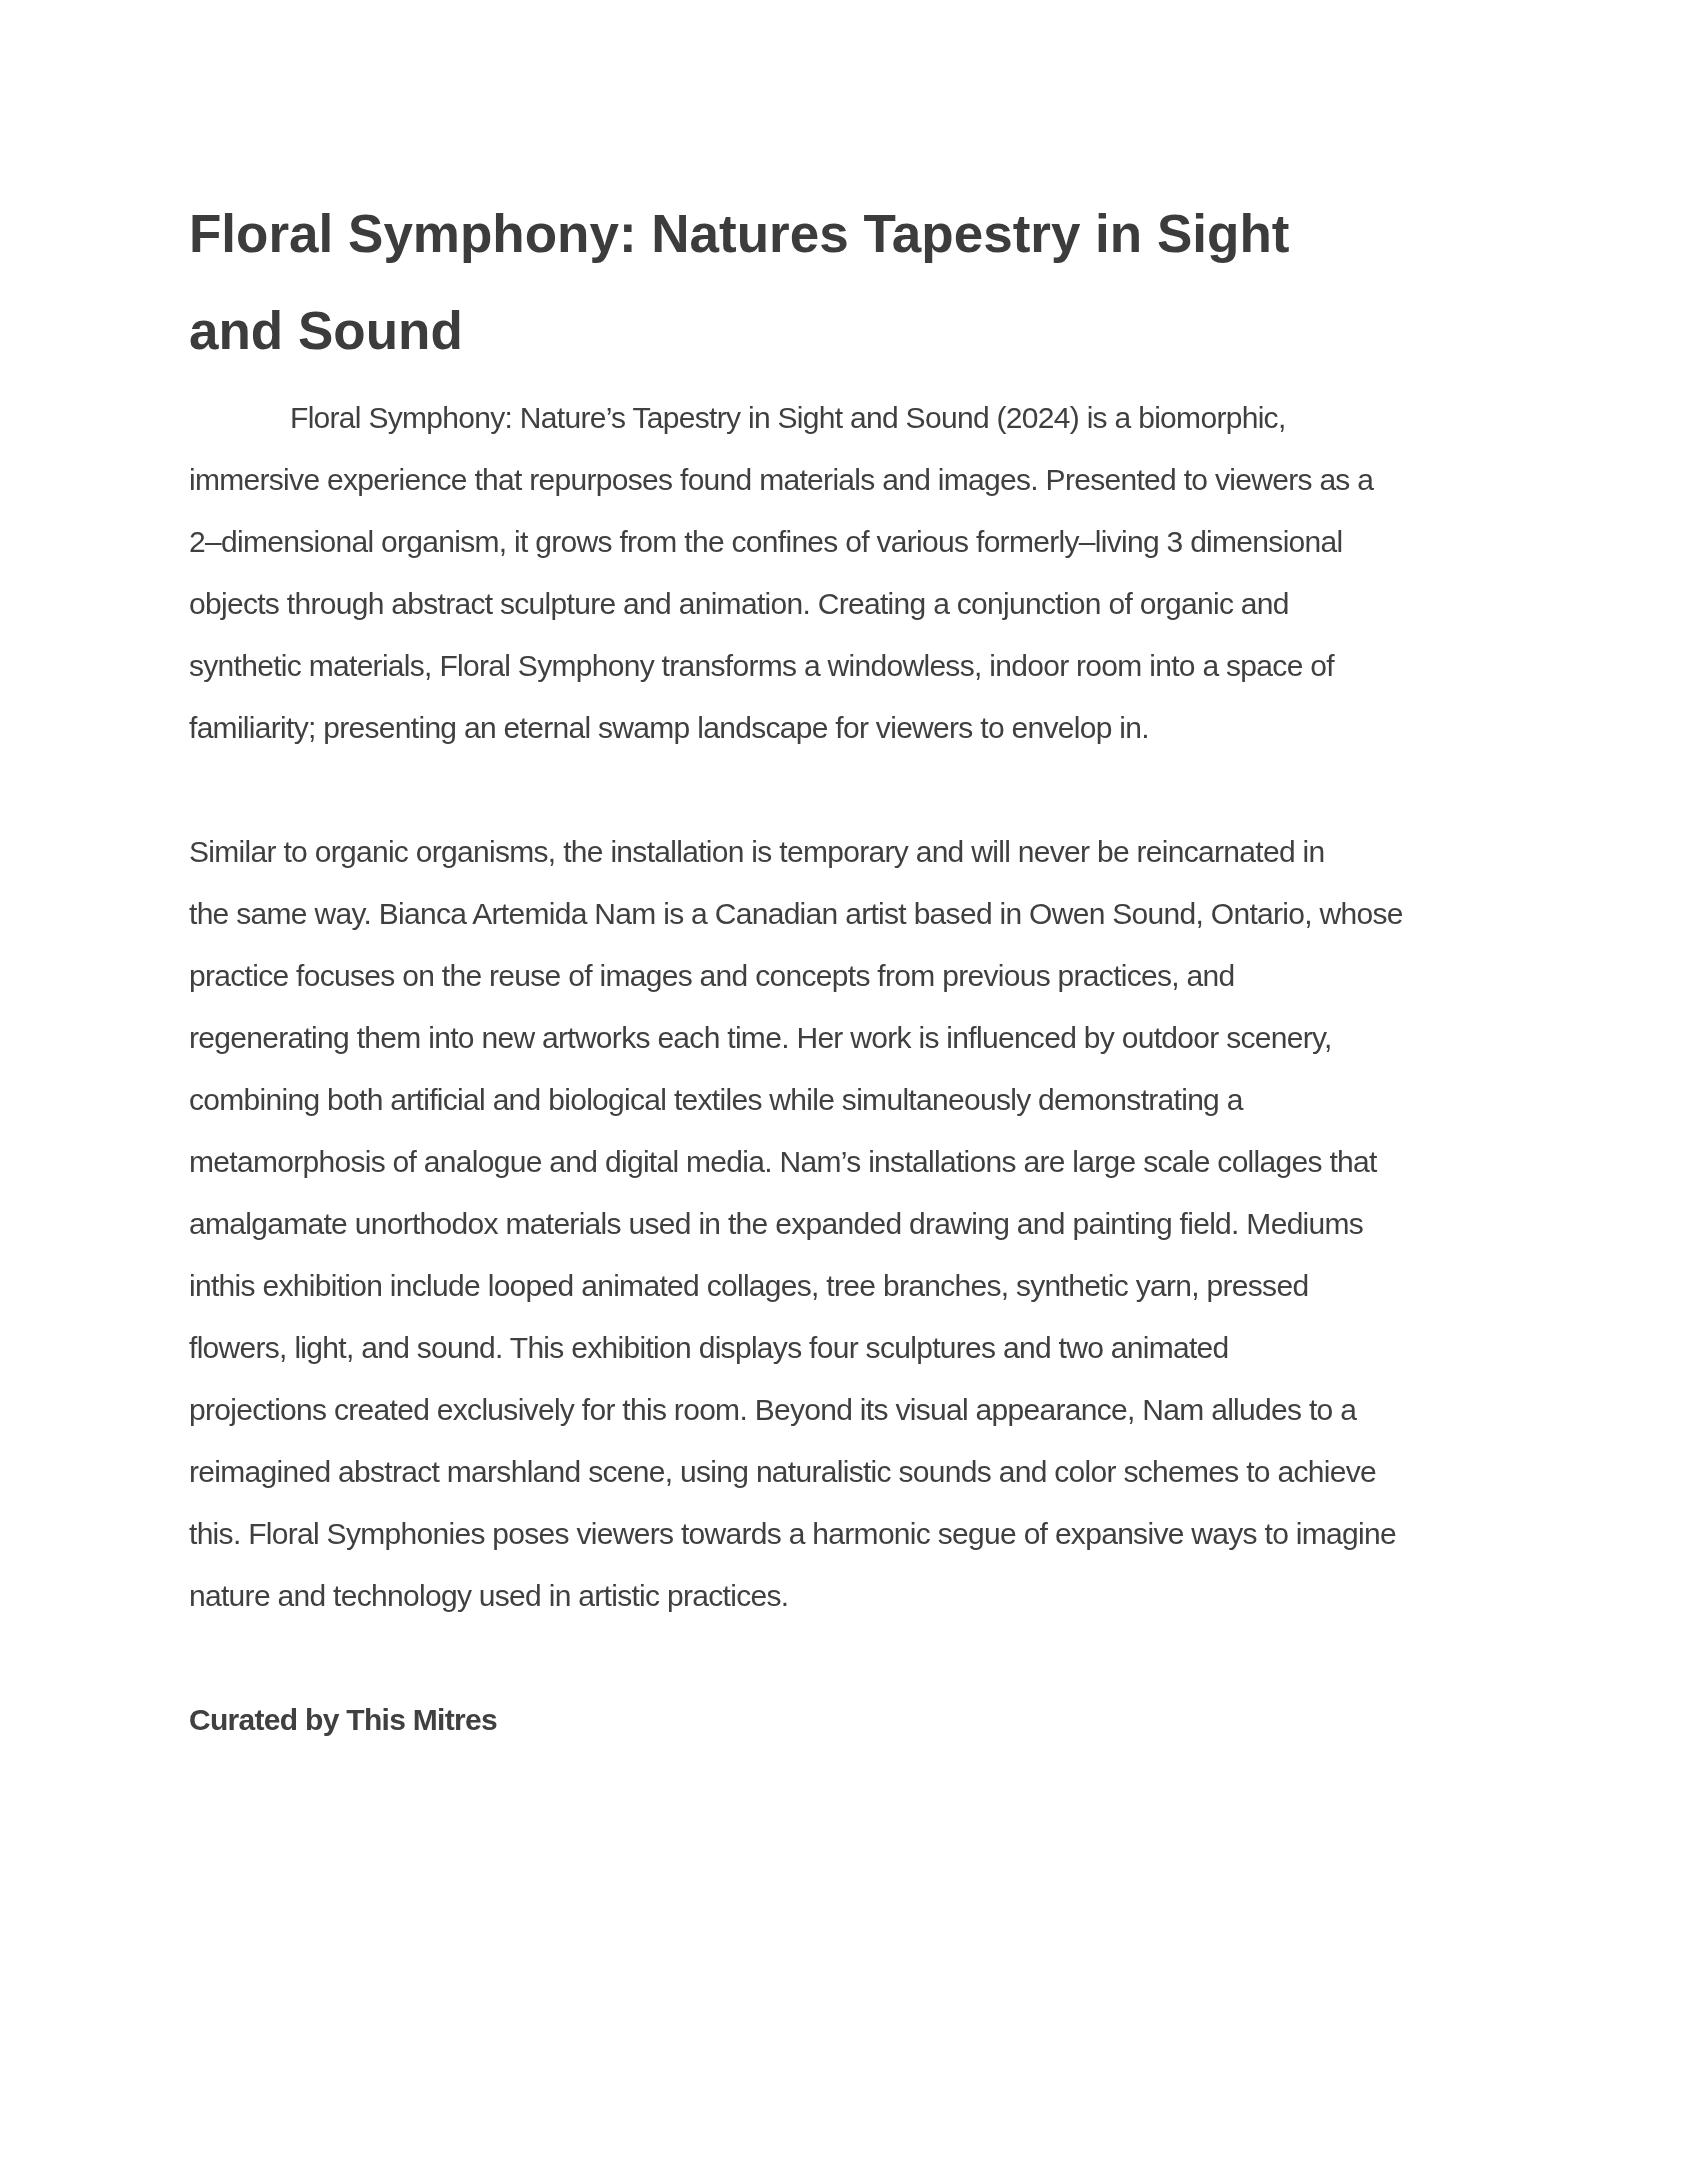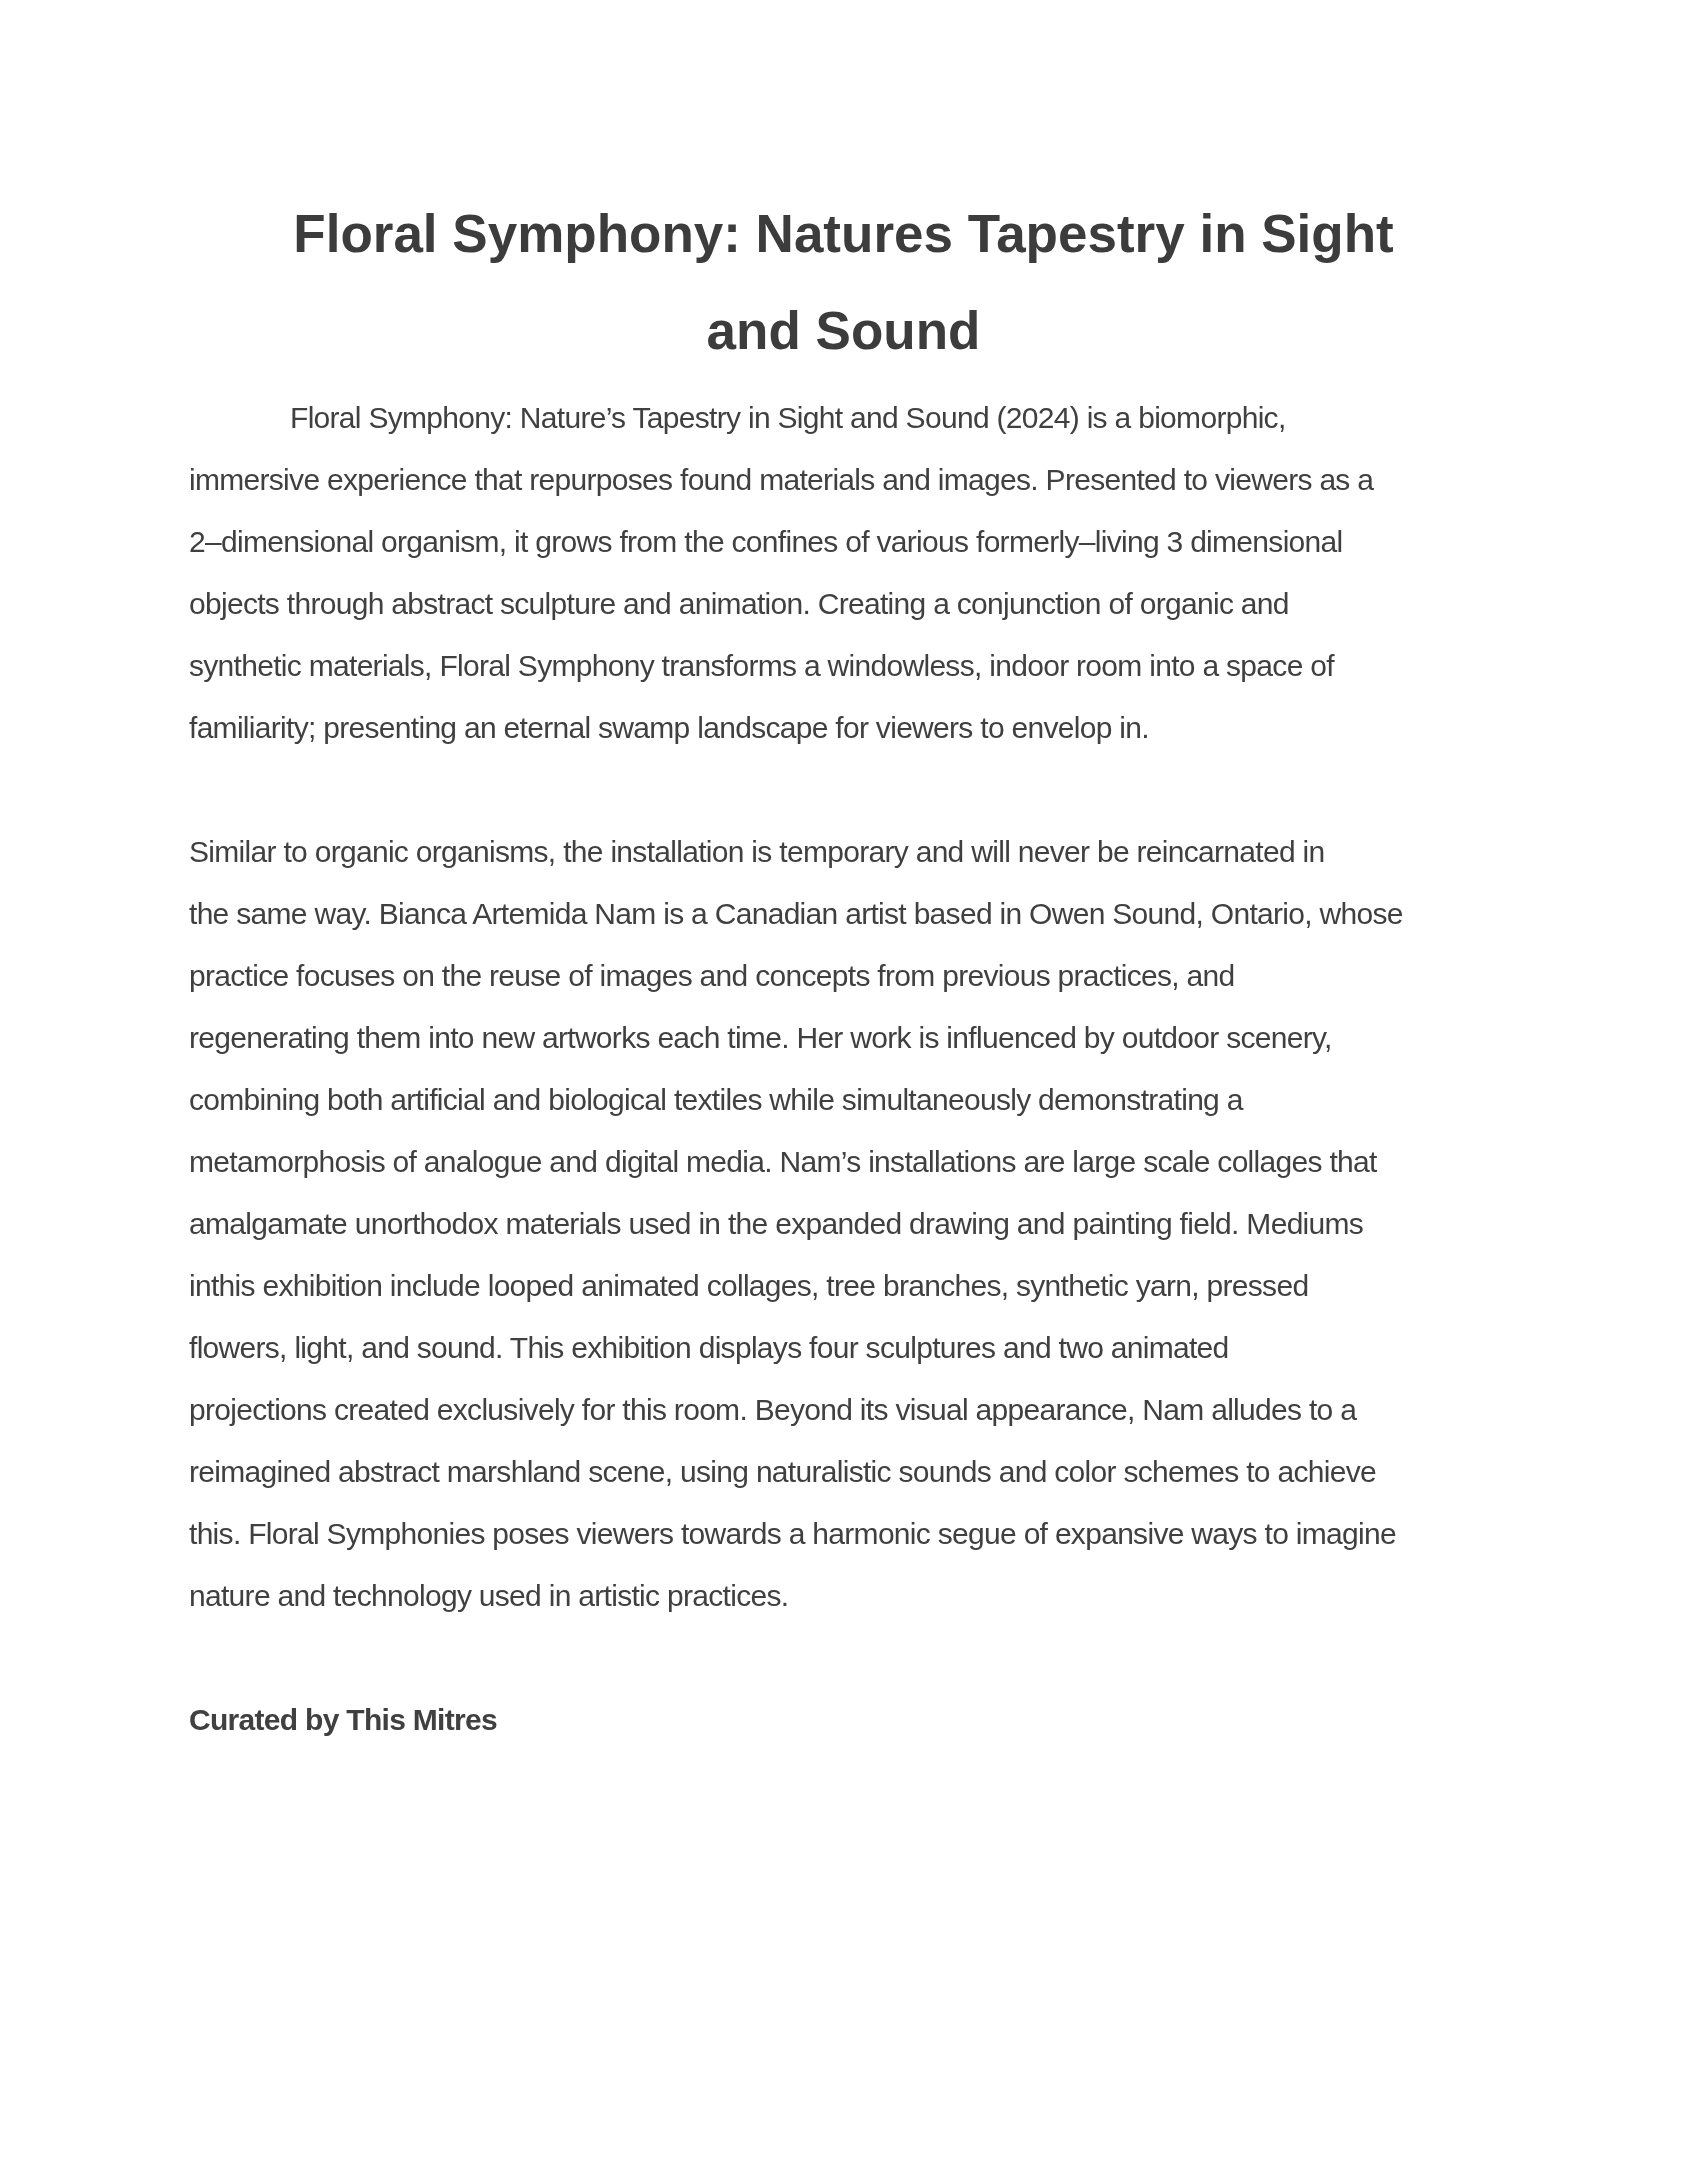--- a/index.html
+++ b/index.html
@@ -24,21 +24,21 @@
     left: 189px;
     top: 185px;
     width: 1309px;
   }
   .doc-title {
     font-family: "Liberation Sans", sans-serif;
     font-weight: 700;
     font-size: 53px;
     line-height: 97px;
     color: var(--title-color);
-    text-align: center;
+    text-align: left;
     white-space: pre;
     margin: 0 0 8px 0;
   }
   .para {
     font-family: "Liberation Sans", sans-serif;
     font-weight: 400;
     font-size: 30px;
     line-height: 62px;
     letter-spacing: -0.7px;
     color: var(--body-color);

